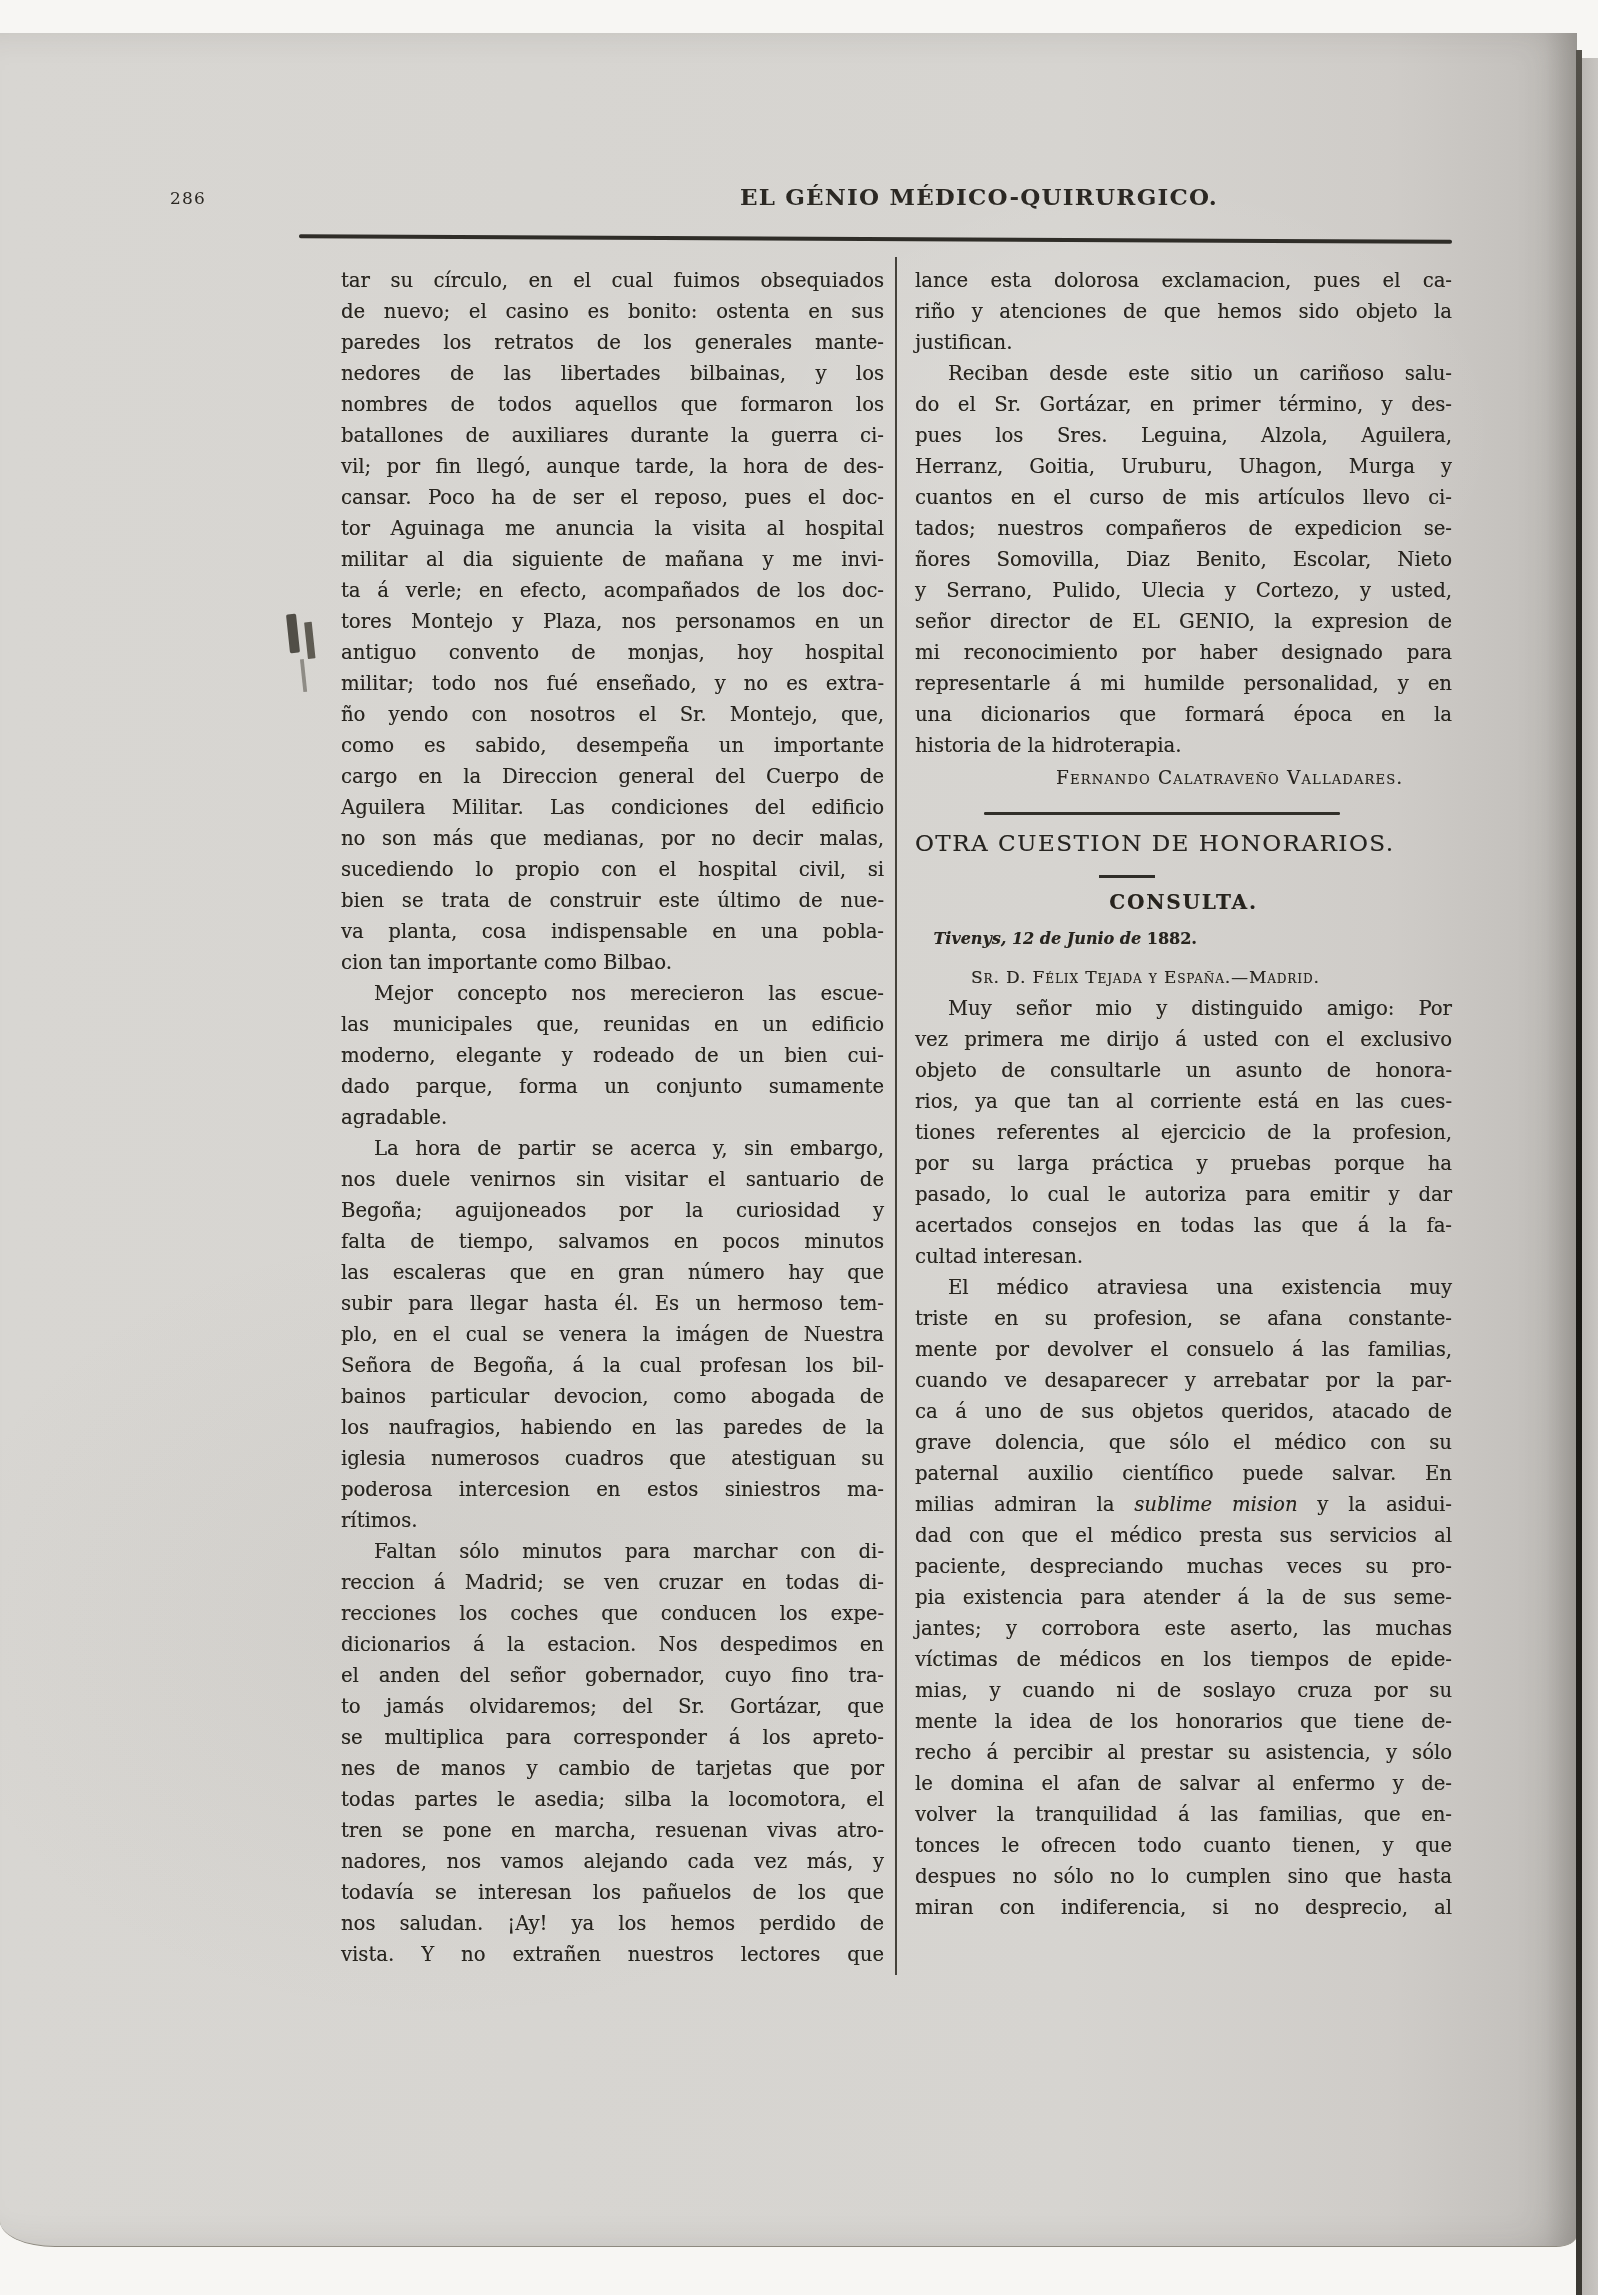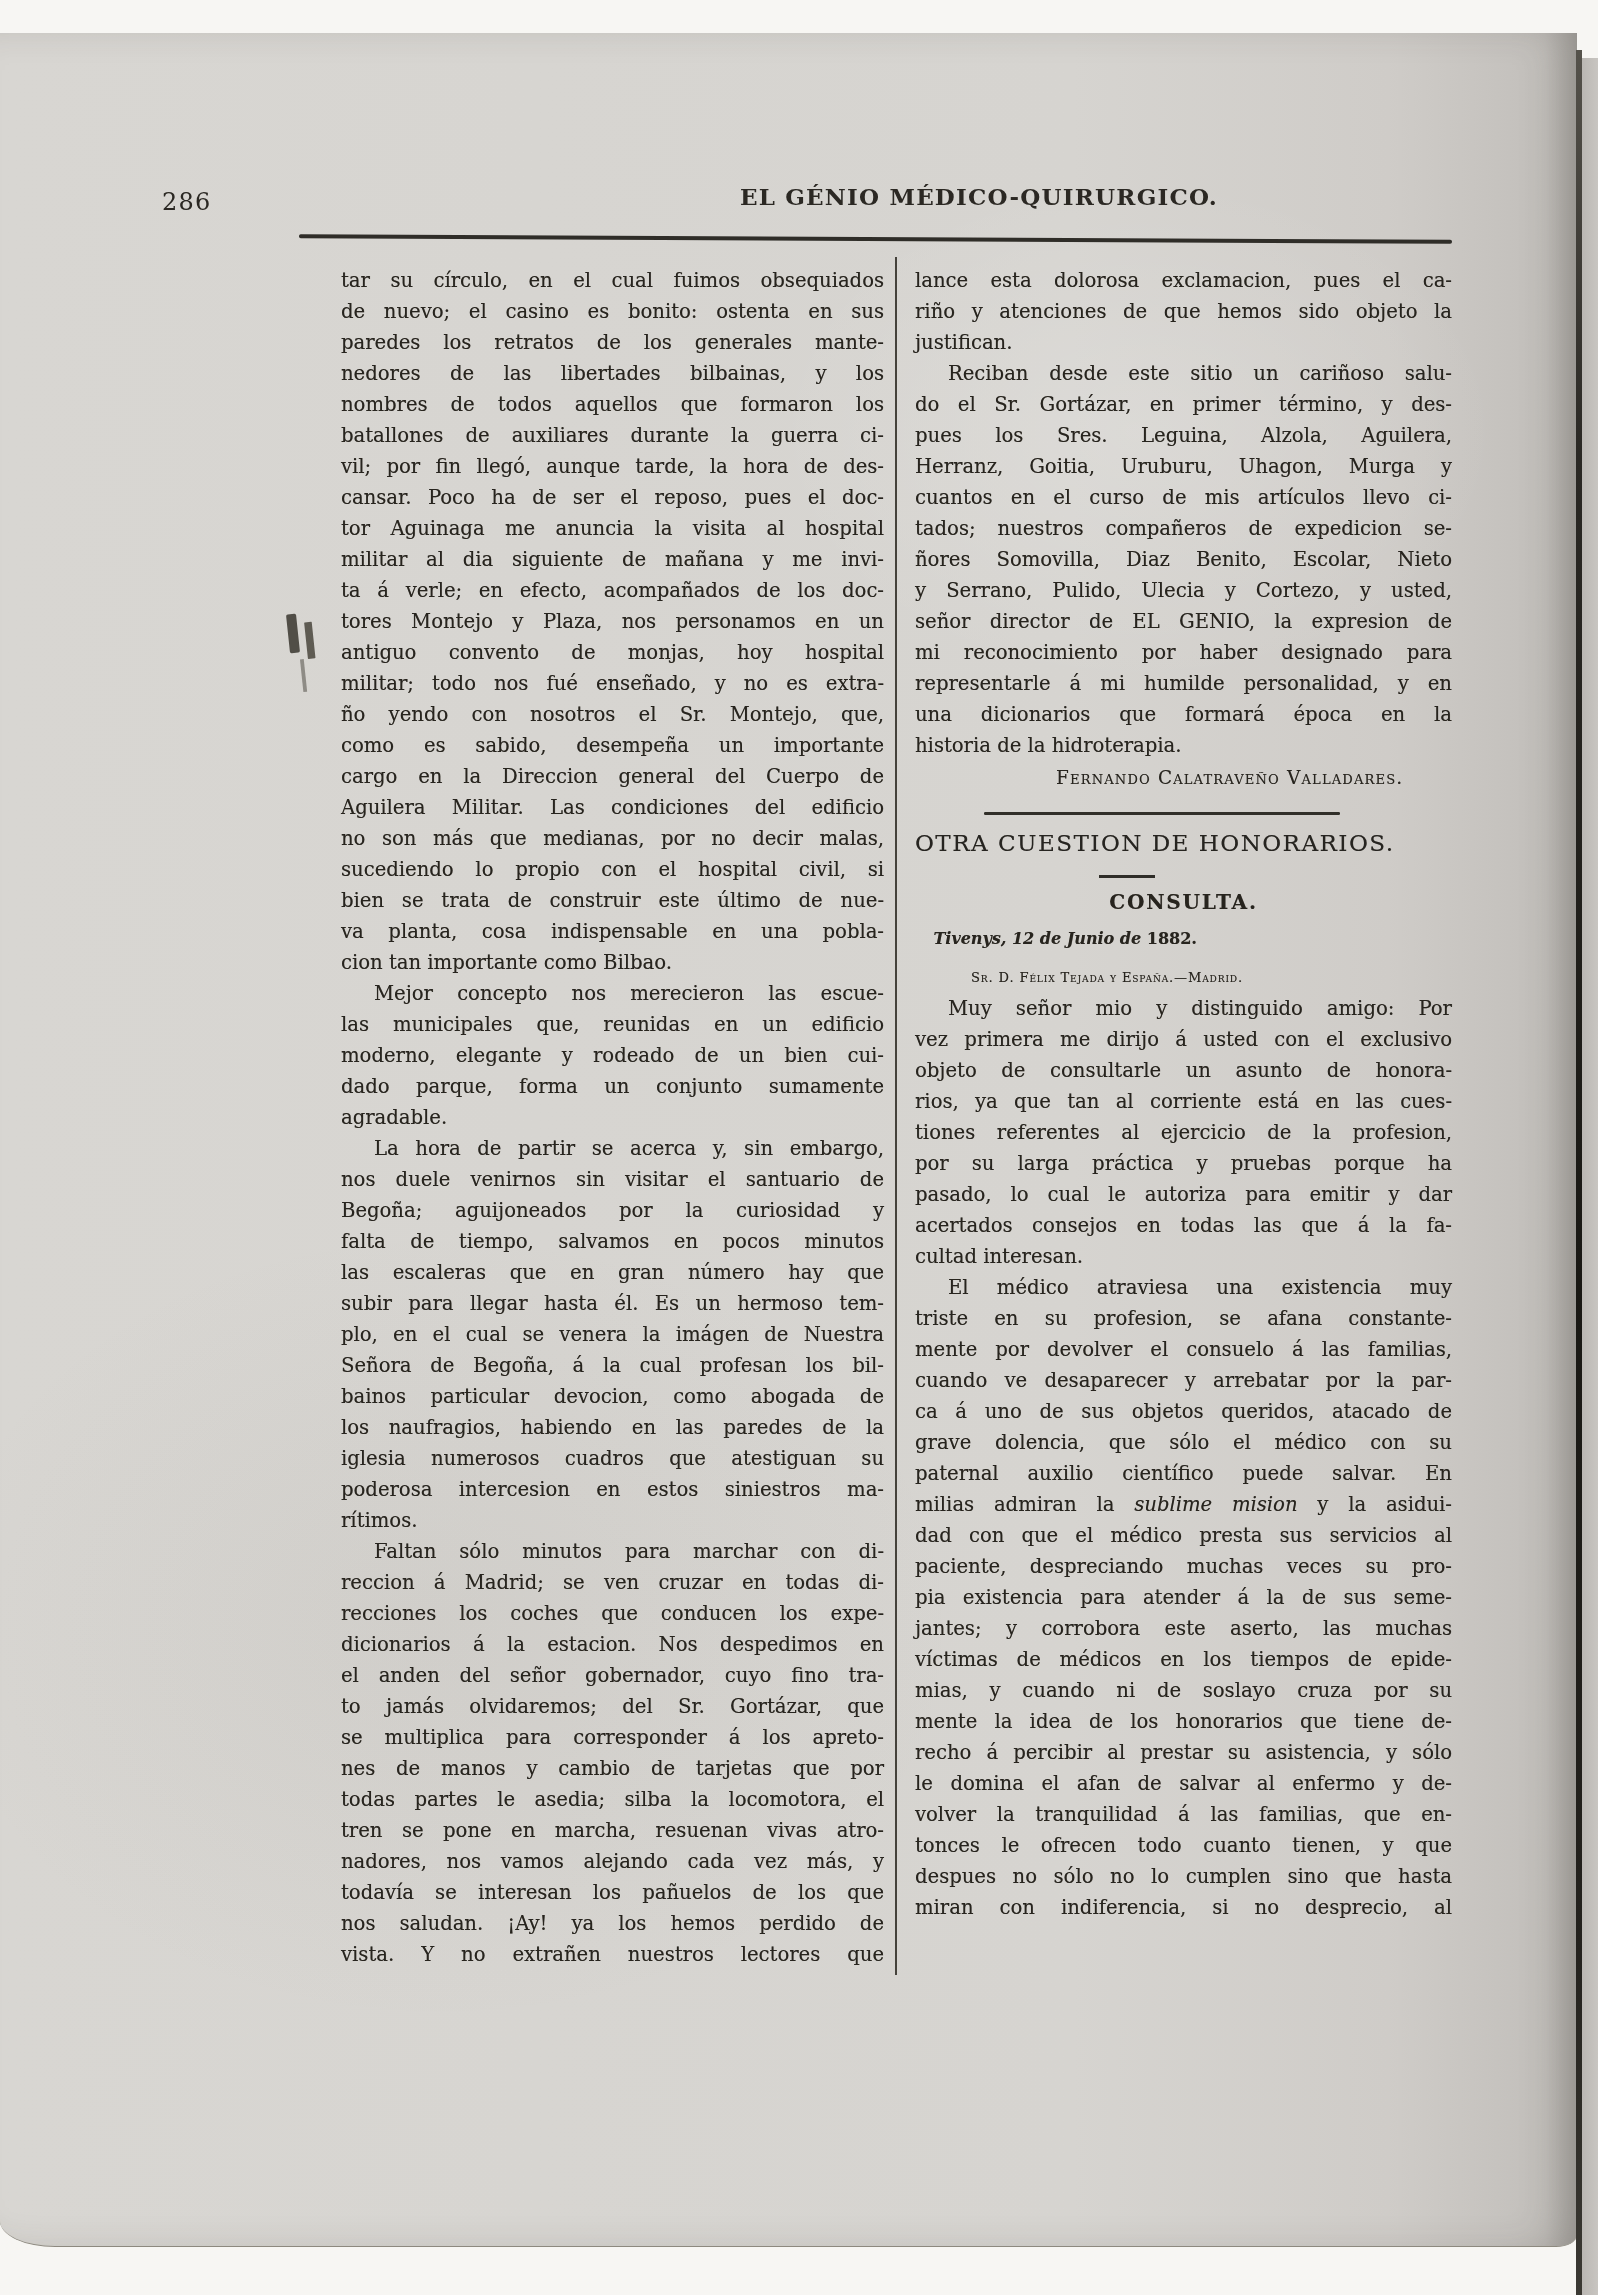--- a/index.html
+++ b/index.html
@@ -29,22 +29,22 @@
   .gutter {
     position: absolute; left: 1576px; top: 50px; width: 6.1px; height: 2245px;
     background: linear-gradient(180deg, #55524b 0%, #2a2824 18%, #191814 55%, #24221e 85%, #3b3933 100%);
   }
   .adjacent-page {
     position: absolute; left: 1582px; top: 58px; width: 17px; height: 2238px;
     background: linear-gradient(90deg, #bab7b3, #c9c6c2);
   }
 
   .page-number {
-    position: absolute; left: 162px; top: 155px;
-    font-size: 24px; color: #2b2823; letter-spacing: 1.2px;
+    position: absolute; left: 170px; top: 155px;
+    font-size: 17px; color: #2b2823; letter-spacing: 1.2px;
   }
   .journal-title {
     position: absolute; left: 979px; top: 150px; transform: translateX(-50%);
     font-size: 23px; font-weight: bold; letter-spacing: 1.2px; color: #2b2823;
     white-space: nowrap;
   }
   .header-rule {
     position: absolute; left: 299px; top: 204px; width: 1153px; height: 3.7px;
     background: #2f2d28; transform: rotate(0.28deg); border-radius: 1.8px;
   }
@@ -89,21 +89,21 @@
   }
   .subheading {
     text-align: center; font-weight: bold; font-size: 20px;
     letter-spacing: 1.8px; margin-top: 9px; white-space: nowrap;
   }
   .dateline {
     margin-top: 5px; text-indent: 18.4px; font-size: 16px;
     min-height: 31px; white-space: nowrap; font-weight: bold;
   }
   .addressee {
-    font-variant: small-caps; font-size: 13px; letter-spacing: 0.9px;
+    font-variant: small-caps; font-size: 17px; letter-spacing: 0.9px;
     text-indent: 56px; margin-top: 7.4px; min-height: 31px; white-space: nowrap;
   }
 
   .ink-smudge {
     position: absolute; left: 288px; top: 581px; width: 9.8px; height: 39px;
     background: #3a372f; border-radius: 1.8px;
     box-shadow: 16px 8.6px 0 -1.2px #4a463d, 6.1px 43px 0 -3.1px rgba(58,54,47,0.55);
     transform: rotate(-6deg); opacity: 0.85;
   }
   i { font-style: italic; }

